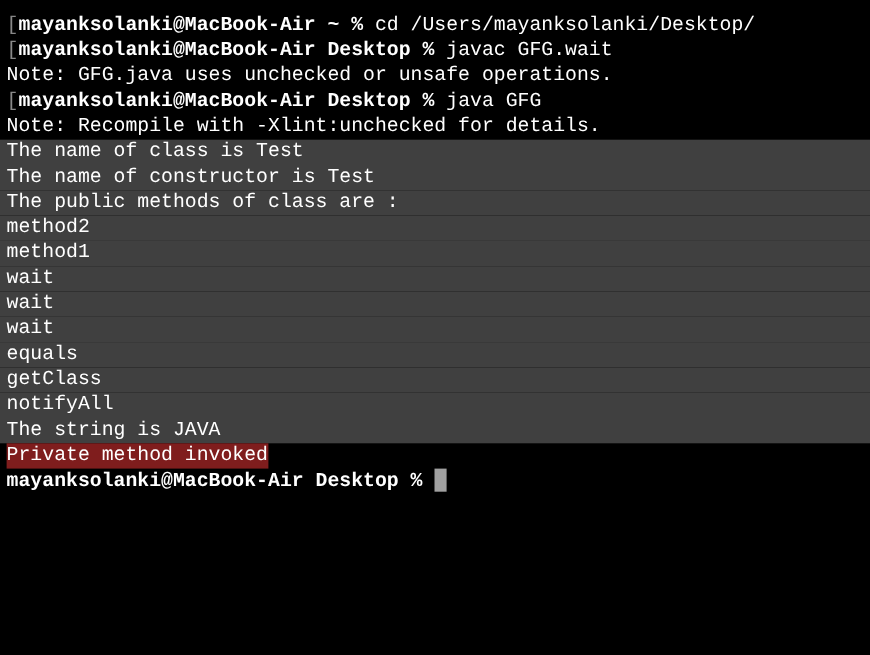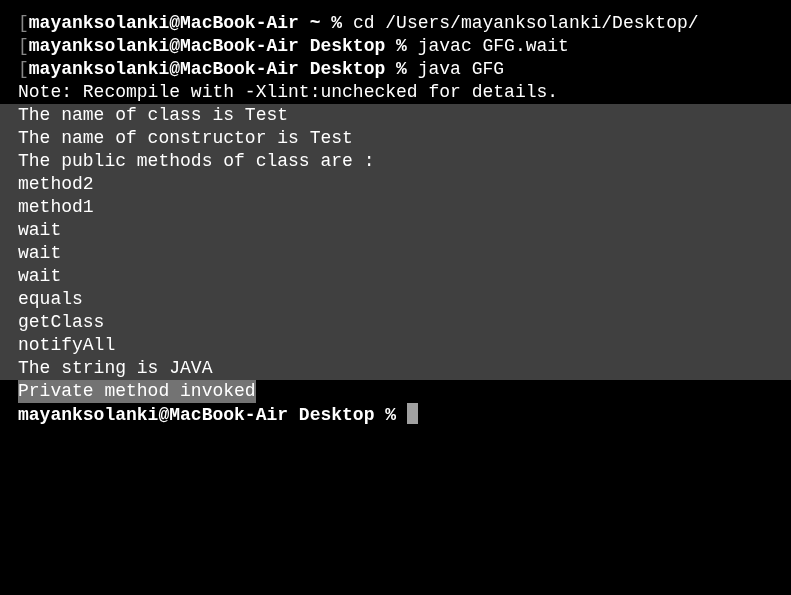--- a/index.html
+++ b/index.html
@@ -17,21 +17,21 @@
       color: #fff;
       overflow: hidden;
       padding-top: 12px;
     }
     .terminal {
       width: 100%;
       height: 100%;
     }
     .line {
       white-space: pre;
-      padding-left: 18px;
+      padding-left: 6px;
     }
     .bracket {
       color: #888;
     }
     .prompt-user {
       font-weight: bold;
     }
     .highlighted {
       background: #404040;
       display: block;
@@ -39,29 +39,30 @@
     .cursor {
       display: inline-block;
       width: 11px;
       height: 21px;
       background: #a0a0a0;
       vertical-align: text-bottom;
       margin-bottom: 1px;
     }
     .last-highlight {
       display: inline-block;
-      background: #737373;
+      background: #7f1d1d;
     }
   </style>
 </head>
 <body>
 
 <div class="terminal">
   <div class="line"><span class="bracket">[</span><span class="prompt-user">mayanksolanki@MacBook-Air ~ % </span><span>cd /Users/mayanksolanki/Desktop/</span></div>
   <div class="line"><span class="bracket">[</span><span class="prompt-user">mayanksolanki@MacBook-Air Desktop % </span><span>javac GFG.wait</span></div>
+  <div class="line">Note: GFG.java uses unchecked or unsafe operations.</div>
   <div class="line"><span class="bracket">[</span><span class="prompt-user">mayanksolanki@MacBook-Air Desktop % </span><span>java GFG</span></div>
   <div class="line">Note: Recompile with -Xlint:unchecked for details.</div>
   <div class="line highlighted">The name of class is Test</div>
   <div class="line highlighted">The name of constructor is Test</div>
   <div class="line highlighted">The public methods of class are : </div>
   <div class="line highlighted">method2</div>
   <div class="line highlighted">method1</div>
   <div class="line highlighted">wait</div>
   <div class="line highlighted">wait</div>
   <div class="line highlighted">wait</div>

